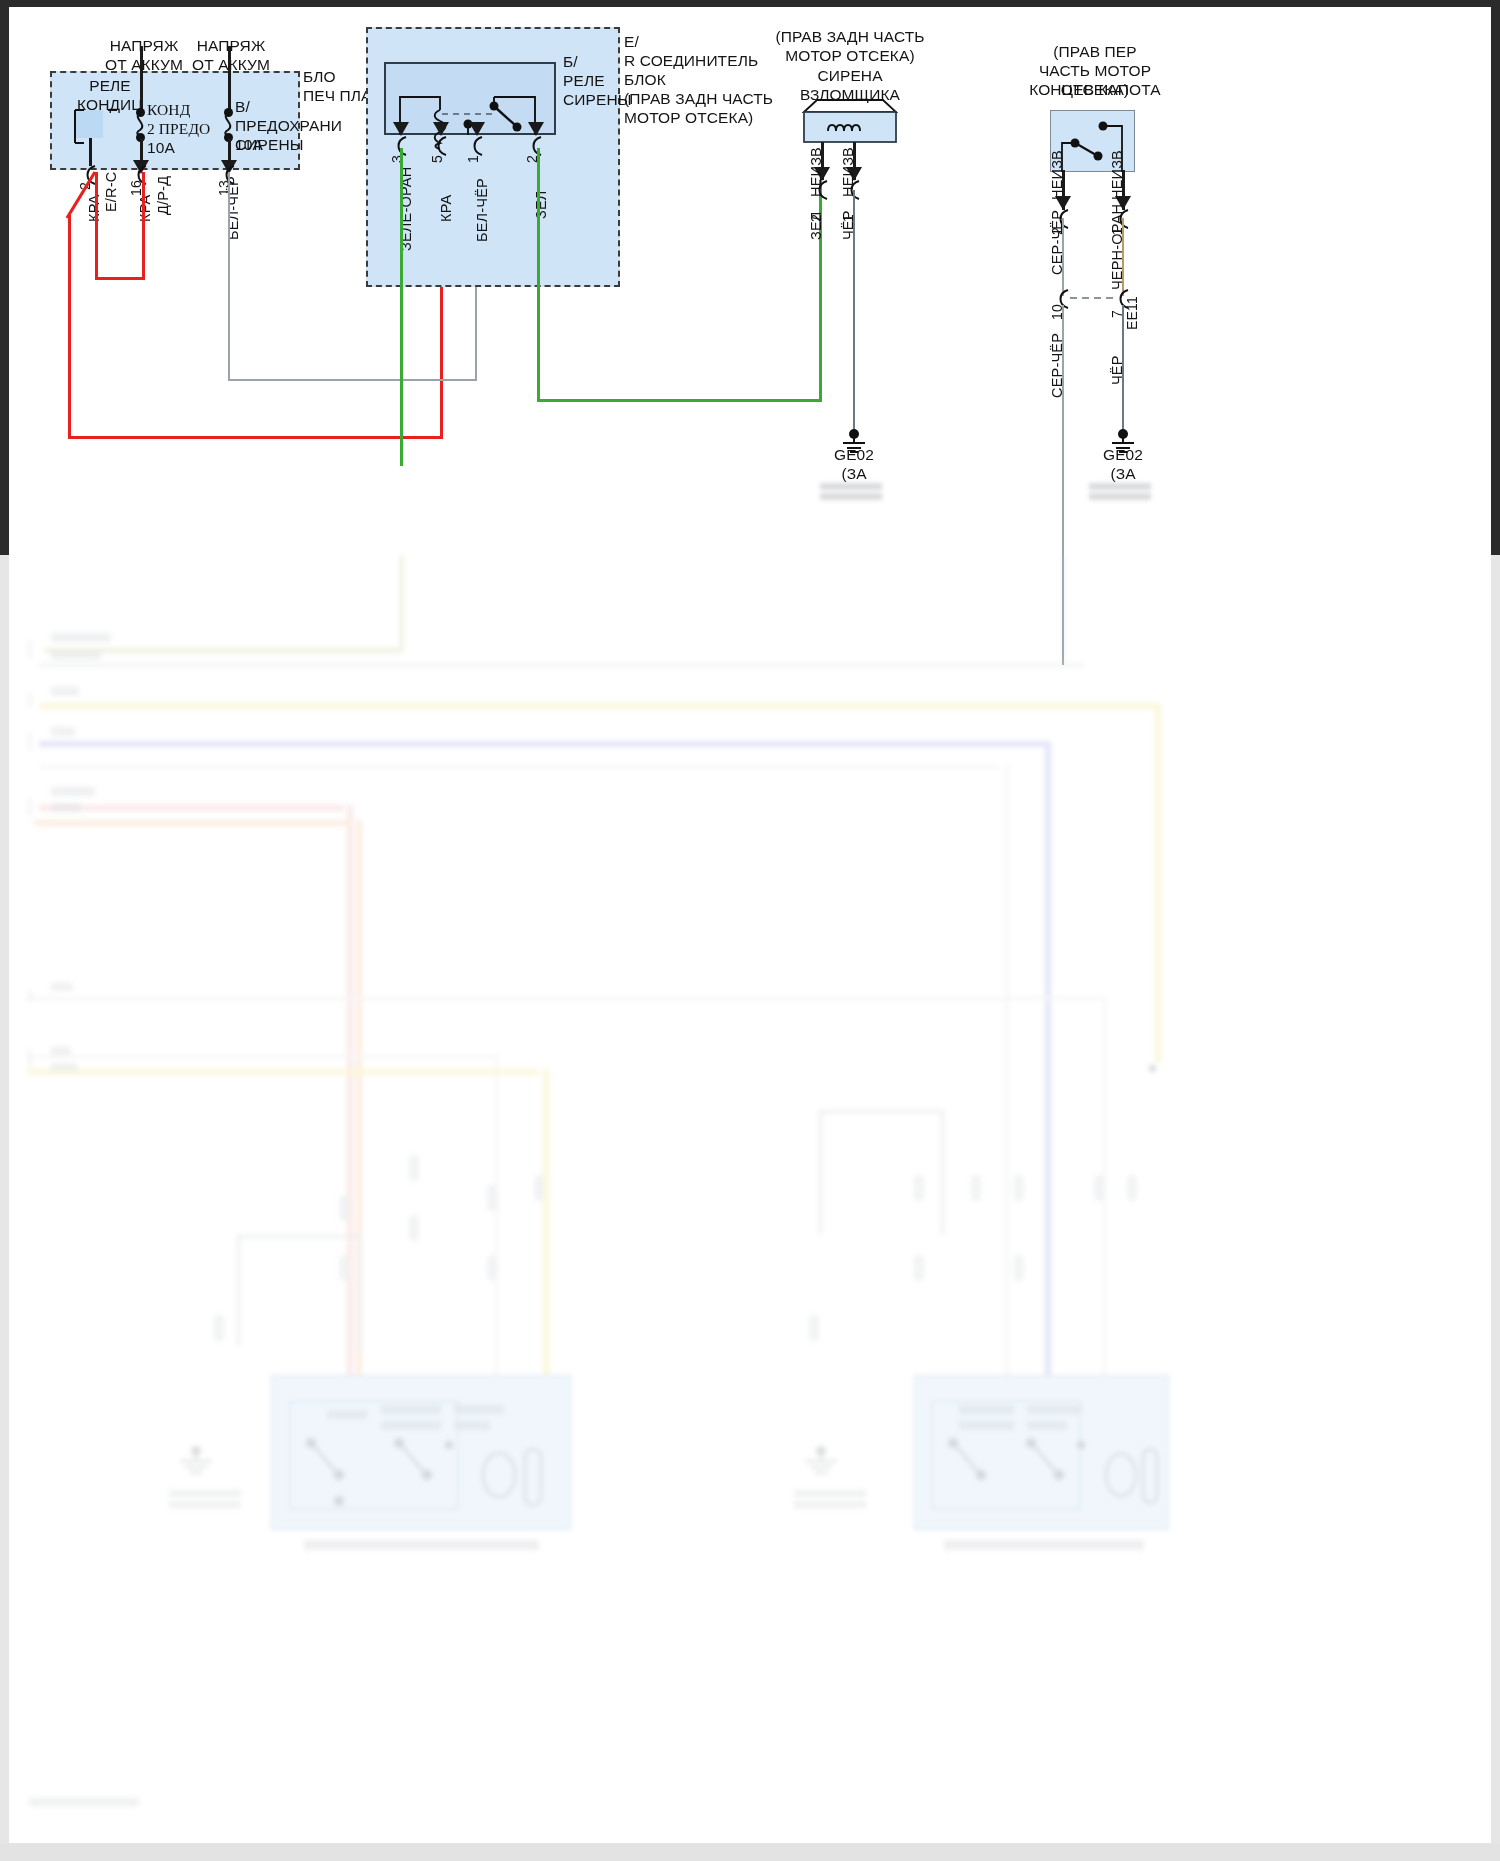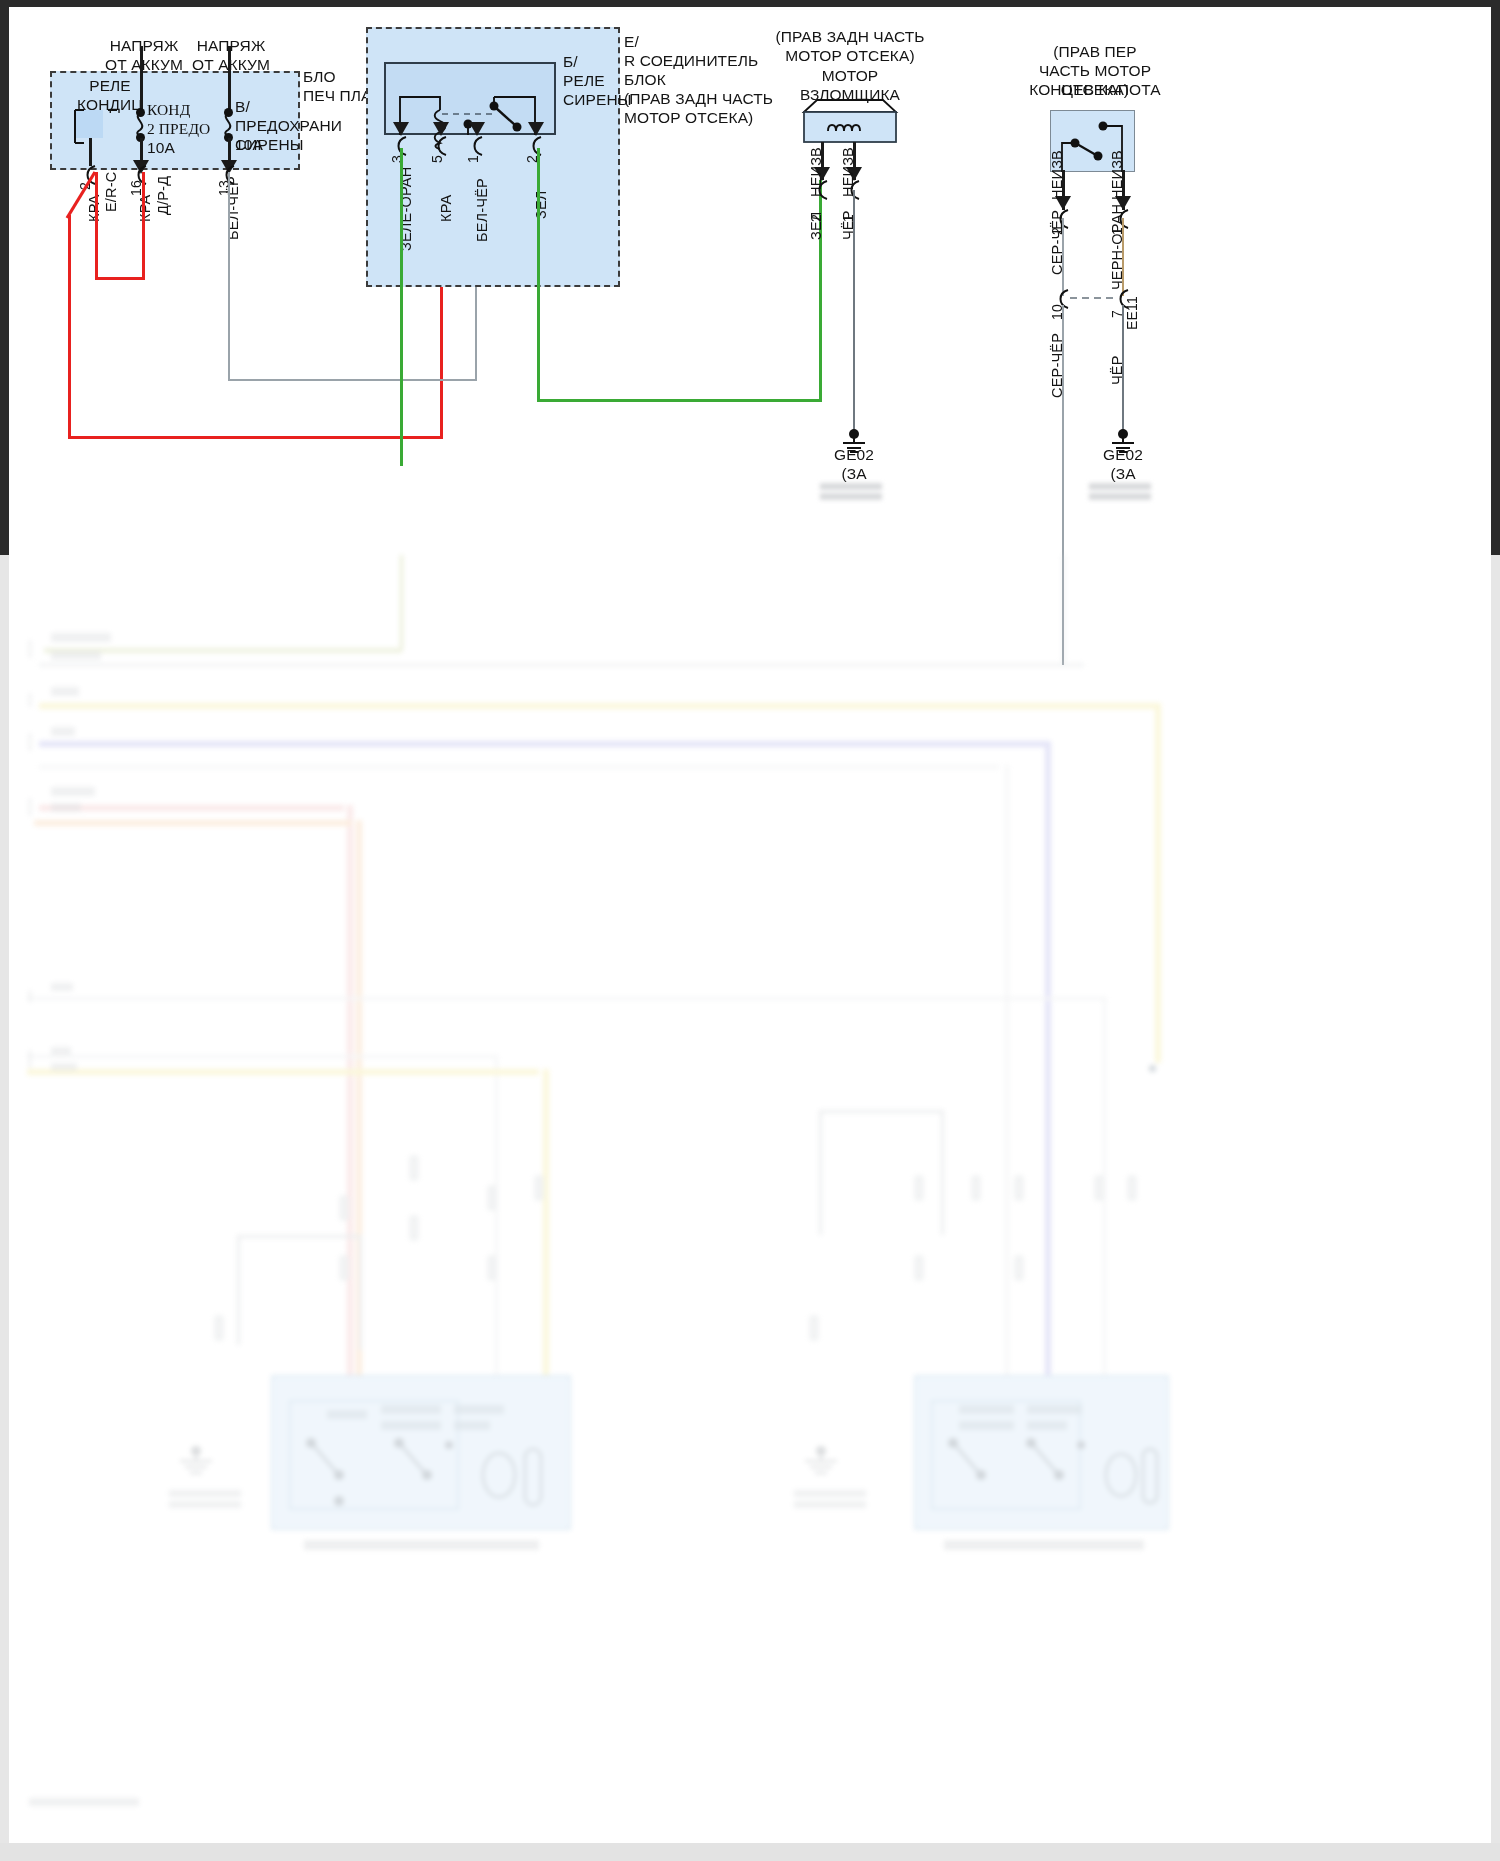--- a/index.html
+++ b/index.html
@@ -194,21 +194,21 @@
   <div class="vlbl" style="left:533px;top:219px;">ЗЕЛ</div>
 
   <div class="w v" style="left:400px;top:148px;height:318px;border-color:#3aaa35;"></div>
 
   <div class="w v" style="left:537px;top:148px;height:252px;border-color:#3aaa35;"></div>
   <div class="w h" style="left:537px;top:399px;width:285px;border-color:#3aaa35;"></div>
   <div class="w v" style="left:819px;top:180px;height:222px;border-color:#3aaa35;"></div>
 
   <div class="lbl c" style="left:760px;top:27px;width:180px;">(ПРАВ ЗАДН ЧАСТЬ
 МОТОР ОТСЕКА)</div>
-  <div class="lbl c" style="left:760px;top:66px;width:180px;">МОТОР
+  <div class="lbl c" style="left:760px;top:66px;width:180px;">СИРЕНА
 ВЗЛОМЩИКА</div>
 
   <svg style="left:795px;top:98px;width:110px;height:52px;">
     <path class="stroke-k" d="M9 14 L22 2 L88 2 L101 14 Z" stroke-width="1.8" fill="#ffffff"></path>
     <rect x="9" y="14" width="92" height="30" fill="#cfe4f7" stroke="#2f3d4a" stroke-width="1.8"></rect>
     <path class="stroke-k" d="M33 33 c0 -8 8 -8 8 0 c0 -8 8 -8 8 0 c0 -8 8 -8 8 0 c0 -8 8 -8 8 0" stroke-width="1.9"></path>
   </svg>
 
   <div class="w v" style="left:821px;top:142px;height:38px;border-color:#1a1a1a;"></div>
   <div class="w v" style="left:853px;top:142px;height:38px;border-color:#1a1a1a;"></div>

